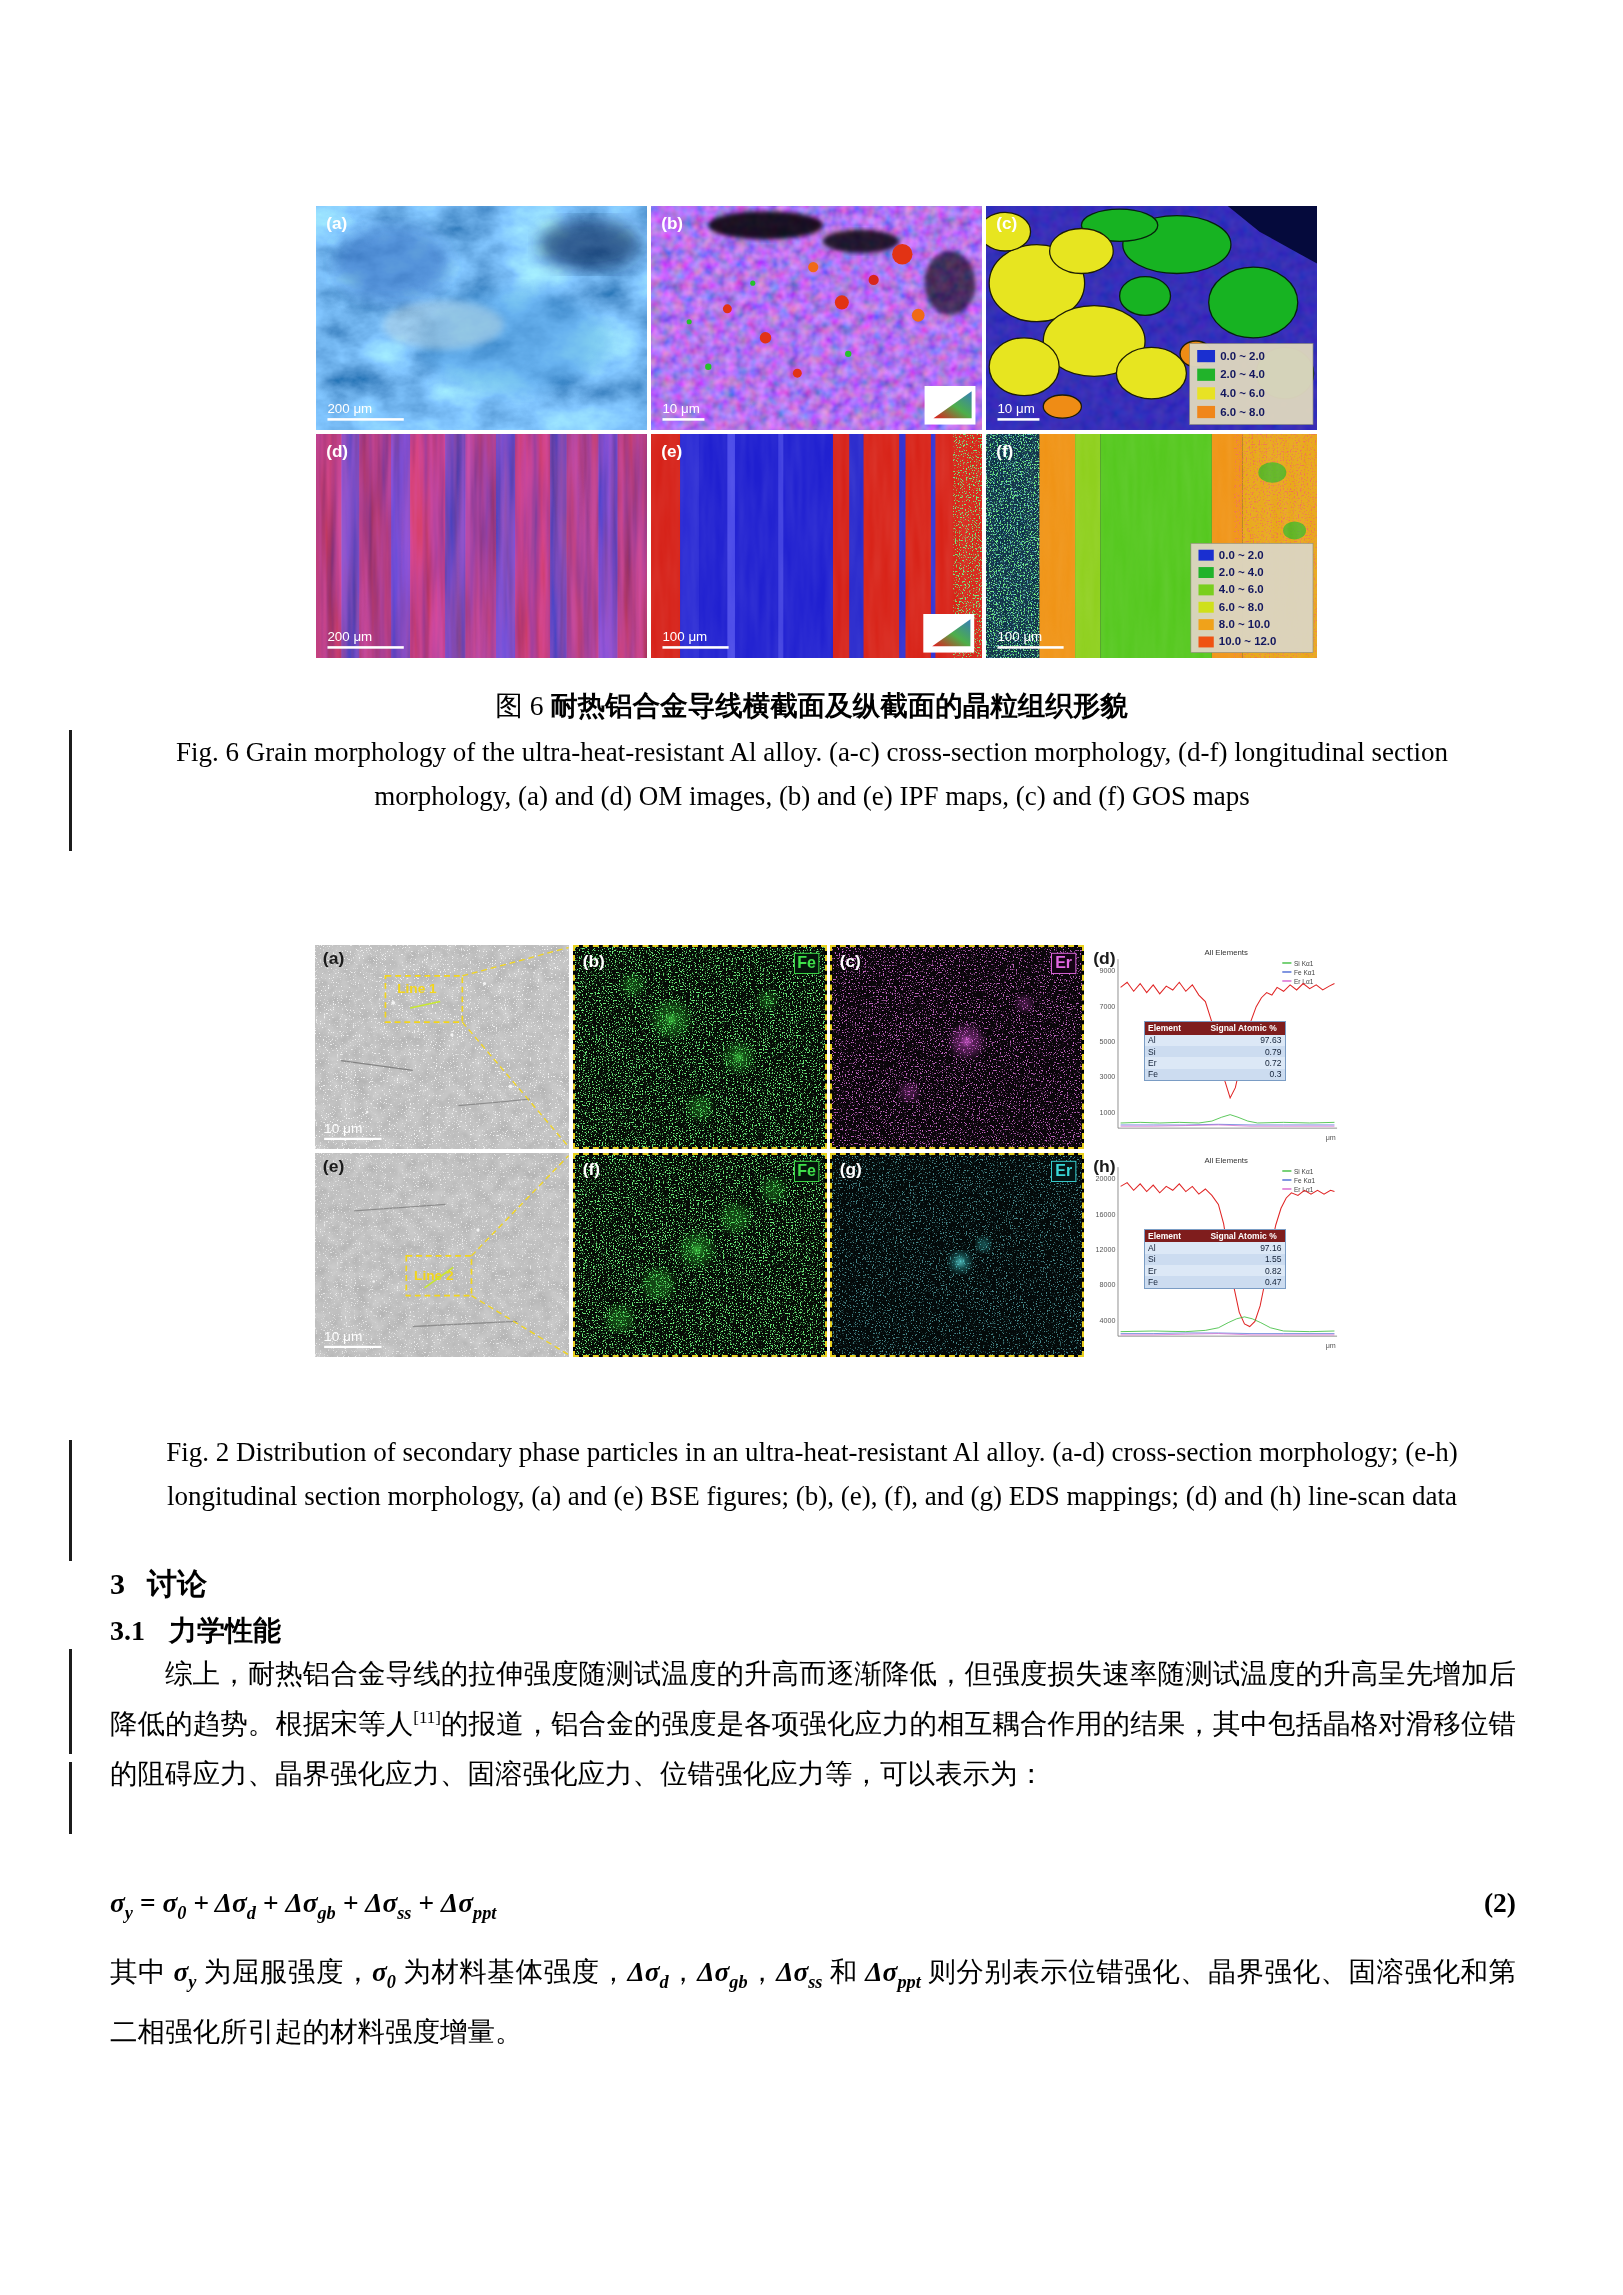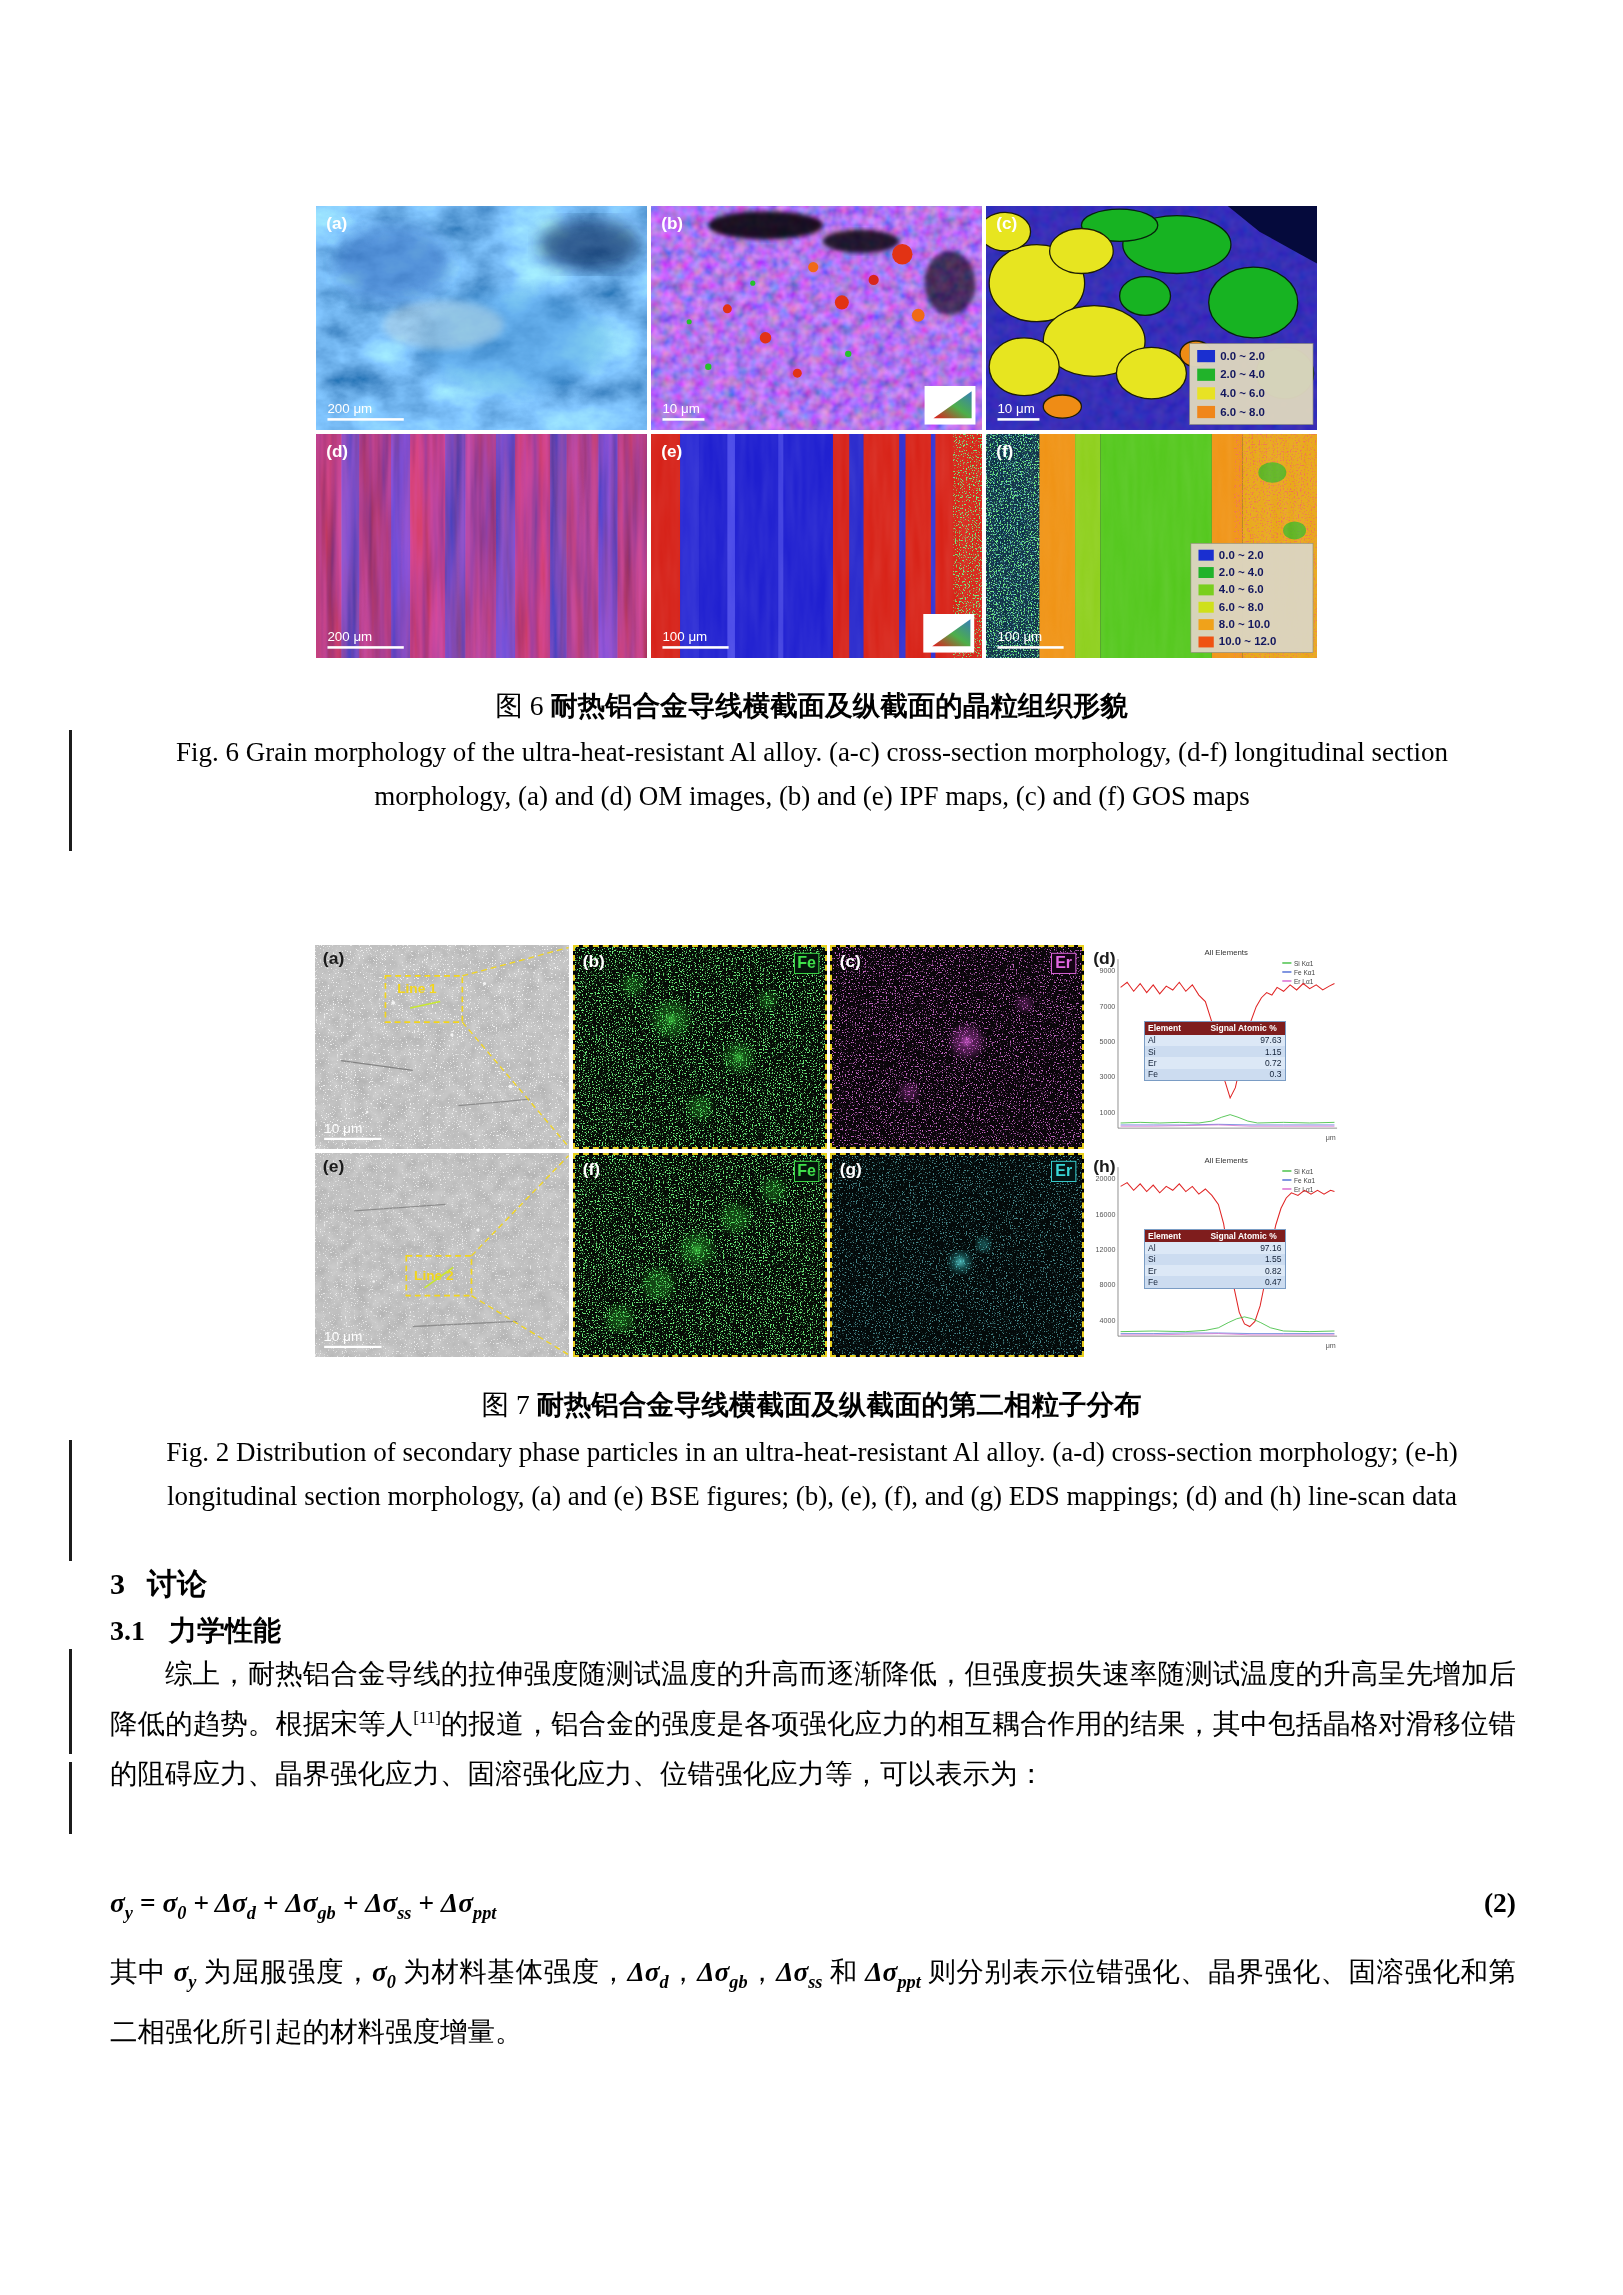--- a/index.html
+++ b/index.html
@@ -431,21 +431,21 @@
         <div class="eds-head">
           <span>Element</span>
             <span>Signal Atomic %</span>
         </div>
         <div class="eds-row">
             <span>Al</span>
             <span>97.63</span>
           </div>
         <div class="eds-row">
             <span>Si</span>
-            <span>1.15</span>
+            <span>0.79</span>
           </div>
         <div class="eds-row">
             <span>Er</span>
             <span>0.72</span>
           </div>
         <div class="eds-row">
             <span>Fe</span>
             <span>0.3</span>
           </div>
       </div>
@@ -562,23 +562,20 @@
             <span>0.82</span>
           </div>
         <div class="eds-row">
             <span>Fe</span>
             <span>0.47</span>
           </div>
       </div>
     </div>
   </div>
 
-  <div class="caption-zh" style="top:1387px">
-    <span class="cap-label">图 7</span>&nbsp;<span>耐热铝合金导线横截面及纵截面的第二相粒子分布</span>
-  </div>
   <div class="caption-en" style="top:1430px">
     <span class="cap-label">Fig. 2</span>&nbsp;<span>Distribution of secondary phase particles in an ultra-heat-resistant Al alloy. (a-d) cross-section morphology; (e-h) longitudinal section morphology, (a) and (e) BSE figures; (b), (e), (f), and (g) EDS mappings; (d) and (h) line-scan data</span>
   </div>
 
   <div class="sec-heading" style="top:1564px">
     <span class="h-num">3</span><span>讨论</span>
   </div>
   <div class="sub-heading" style="top:1612px">
     <span class="h-num">3.1</span><span>力学性能</span>
   </div>

